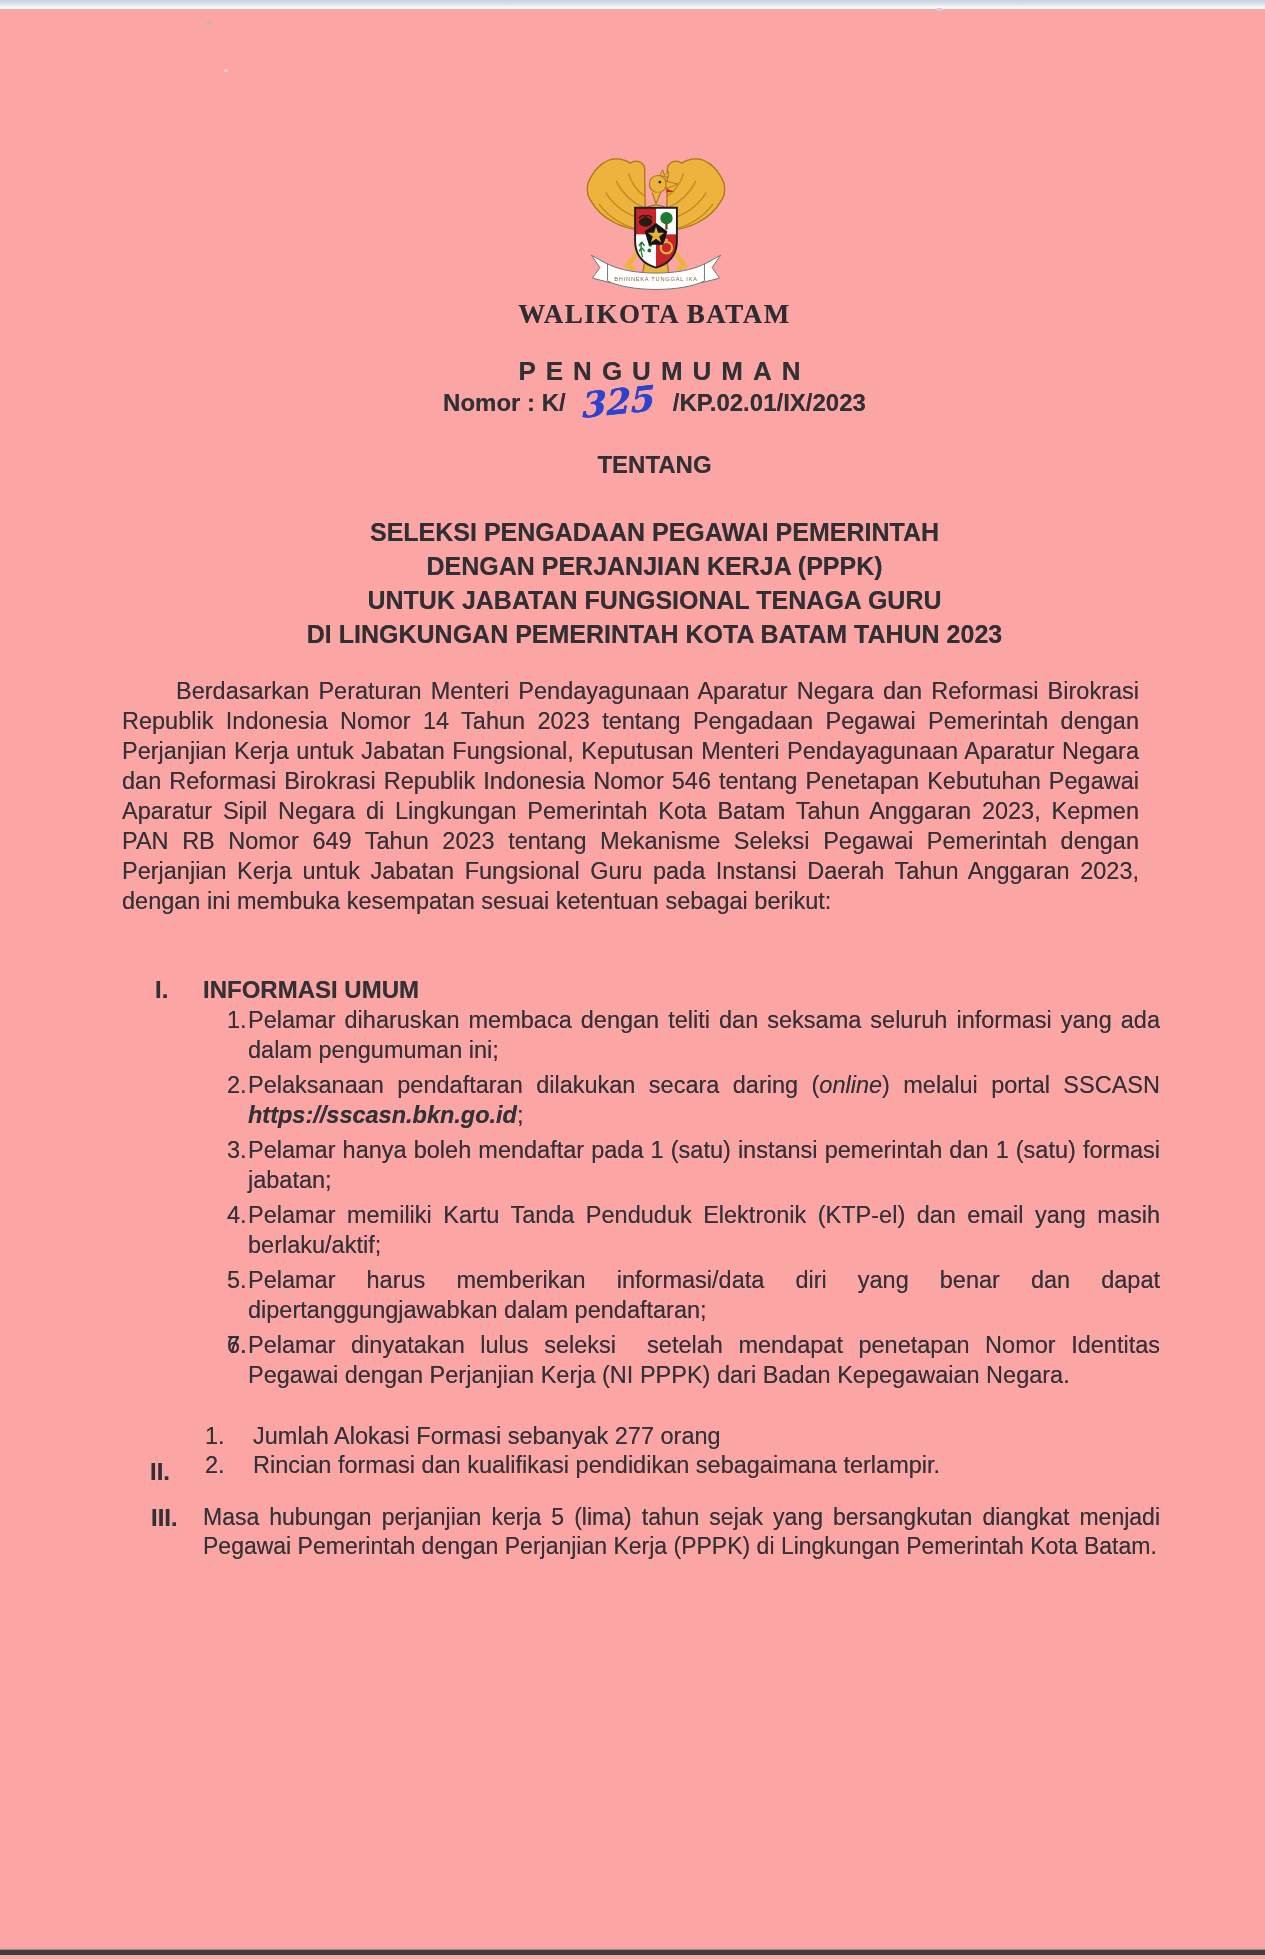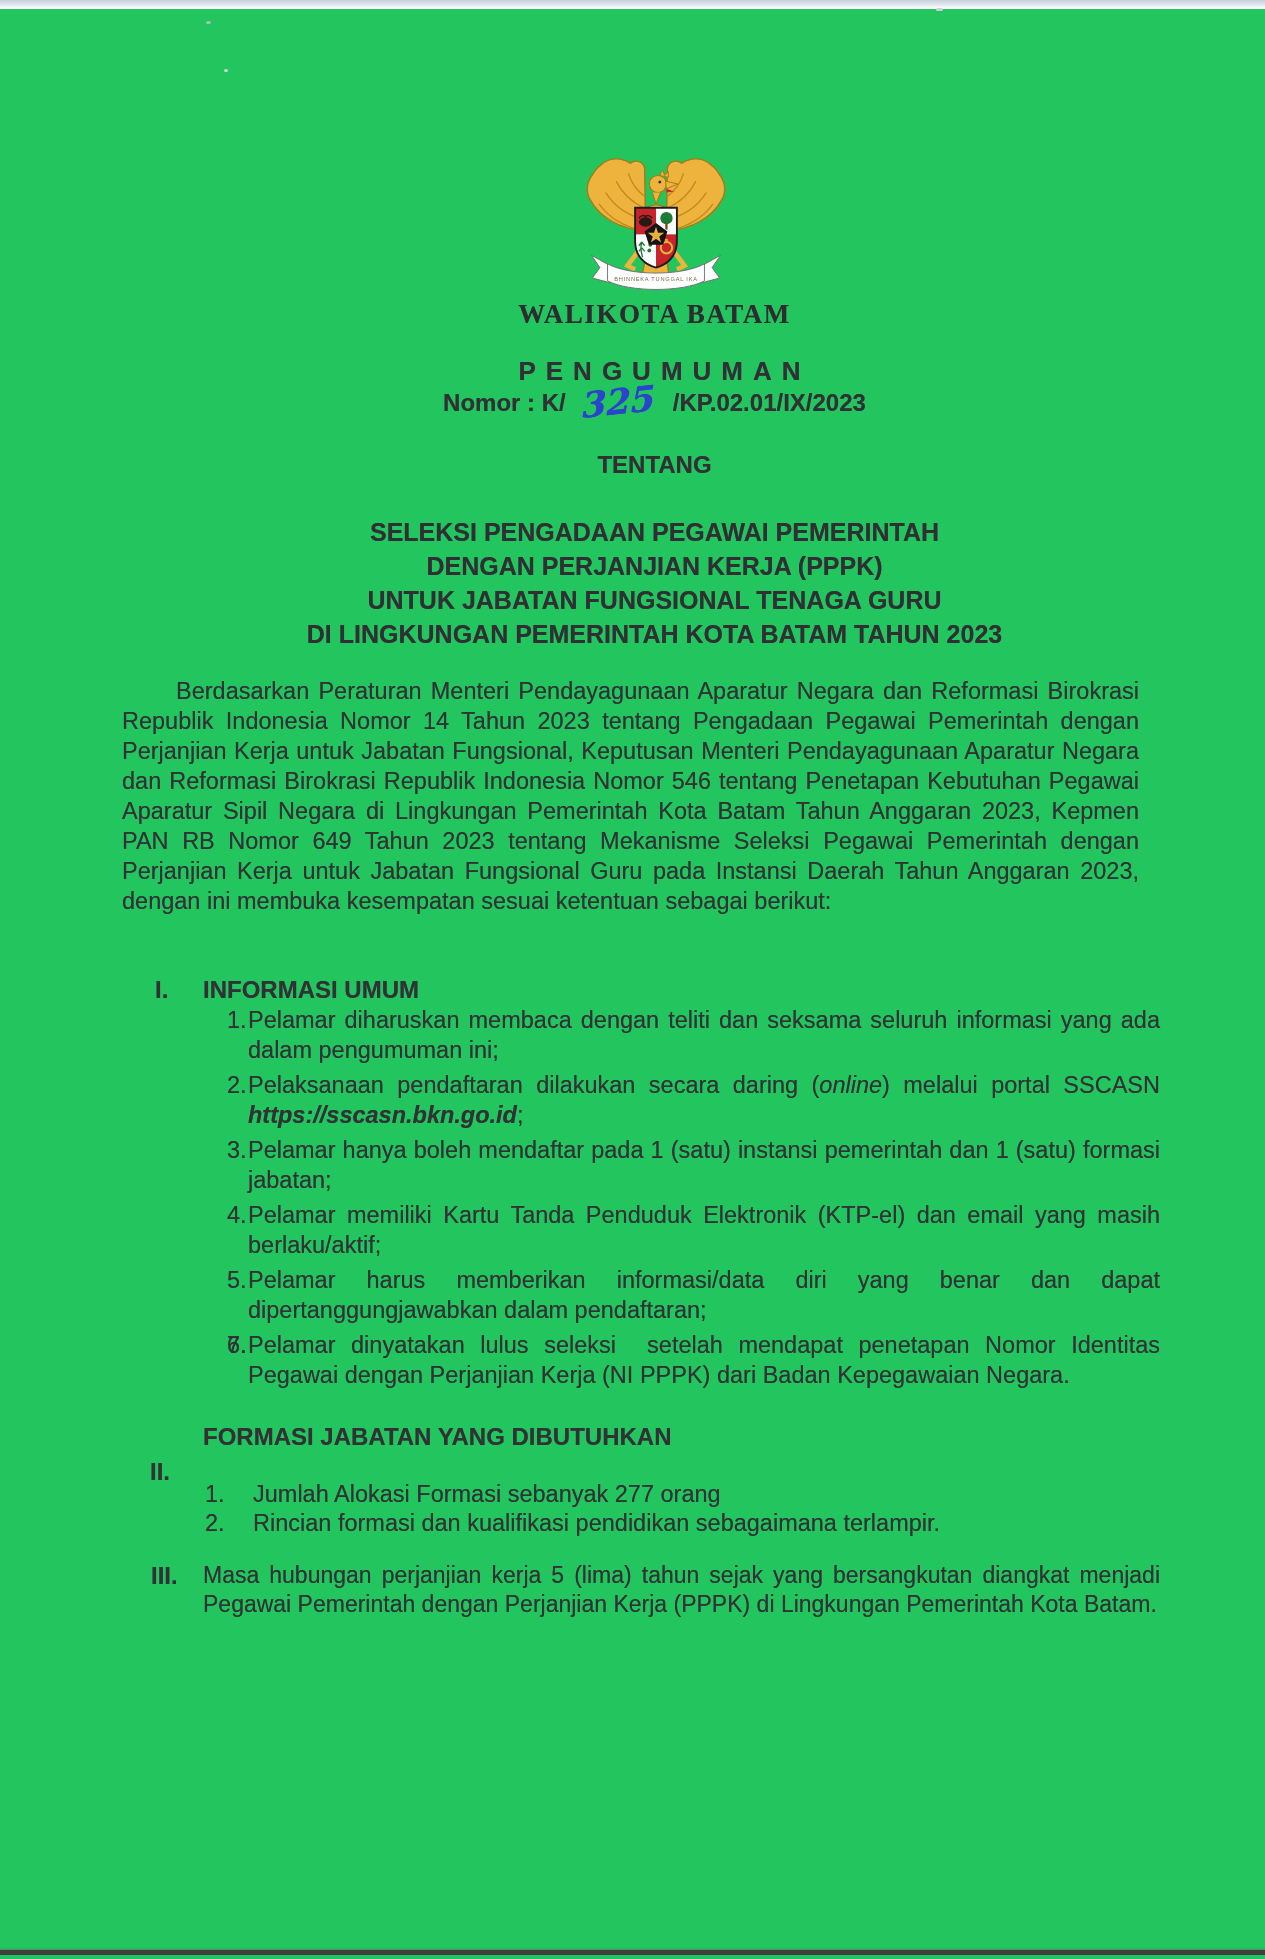--- a/index.html
+++ b/index.html
@@ -1,18 +1,18 @@
 <!DOCTYPE html>
 <html><head>
 <meta charset="utf-8">
 <style>
   html,body{margin:0;padding:0;background:#888;}
   .page{
     position:relative;width:1265px;height:1959px;margin:0 auto;
-    background:#22c55e;overflow:hidden;
+    background:#fca5a5;overflow:hidden;
     font-family:"Liberation Sans", sans-serif;color:#313136;
   }
   .txtfx{text-shadow:0 0 .6px rgba(40,40,45,.55);}
   
   .scan-top-band{position:absolute;left:0;top:0;width:1265px;height:9px;
     background:linear-gradient(to bottom,#c6d1dc 0%,#dde4eb 45%,#f4f7f9 80%,#fff 100%);}
   .scan-bottom-line{position:absolute;left:0;top:1950px;width:1265px;height:5px;
     background:#3e3e40;box-shadow:0 -1px 1px rgba(110,110,115,.55);}
   .speck{position:absolute;border-radius:50%;}
   .speck.s1{left:206px;top:21px;width:5px;height:3px;background:#b4bcc3;}
@@ -150,21 +150,21 @@
           <div class="item"><span class="inum">1.</span><span class="itxt"><span>Pelamar diharuskan membaca dengan teliti dan seksama seluruh informasi yang ada dalam pengumuman ini;</span></span></div>
           <div class="item"><span class="inum">2.</span><span class="itxt"><span>Pelaksanaan pendaftaran dilakukan secara daring (</span><span class="st-i">online</span><span>) melalui portal SSCASN </span><span class="st-bi">https://sscasn.bkn.go.id</span><span>;</span></span></div>
           <div class="item"><span class="inum">3.</span><span class="itxt"><span>Pelamar hanya boleh mendaftar pada 1 (satu) instansi pemerintah dan 1 (satu) formasi jabatan;</span></span></div>
           <div class="item"><span class="inum">4.</span><span class="itxt"><span>Pelamar memiliki Kartu Tanda Penduduk Elektronik (KTP-el) dan email yang masih berlaku/aktif;</span></span></div>
           <div class="item"><span class="inum">5.</span><span class="itxt"><span>Pelamar harus memberikan informasi/data diri yang benar dan dapat dipertanggungjawabkan dalam pendaftaran;</span></span></div>
           <div class="item"><span class="inum">6.</span></div>
           <div class="item"><span class="inum">7.</span><span class="itxt"><span>Pelamar dinyatakan lulus seleksi  setelah mendapat penetapan Nomor Identitas Pegawai dengan Perjanjian Kerja (NI PPPK) dari Badan Kepegawaian Negara.</span></span></div>
         </div>
       </section>
       <section class="sec sec2">
-        <div class="sec-head"><span class="sec-numeral">II.</span><span class="sec-title">FORMASI JABATAN YANG DIBUTUHKAN</span></div>
+        <div class="sec-head"><span class="sec-numeral">II.</span></div>
         <div class="items">
           <div class="item"><span class="inum">1.</span><span class="itxt"><span>Jumlah Alokasi Formasi sebanyak 277 orang</span></span></div>
           <div class="item"><span class="inum">2.</span><span class="itxt"><span>Rincian formasi dan kualifikasi pendidikan sebagaimana terlampir.</span></span></div>
         </div>
       </section>
       <section class="sec sec3">
         <div class="sec-head"><span class="sec-numeral">III.</span></div>
         <p class="sec-body">Masa hubungan perjanjian kerja 5 (lima) tahun sejak yang bersangkutan diangkat menjadi Pegawai Pemerintah dengan Perjanjian Kerja (PPPK) di Lingkungan Pemerintah Kota Batam.</p>
       </section>
     </div>

